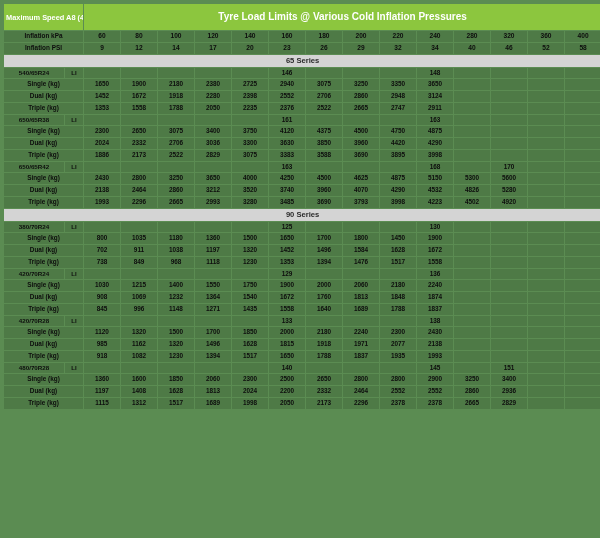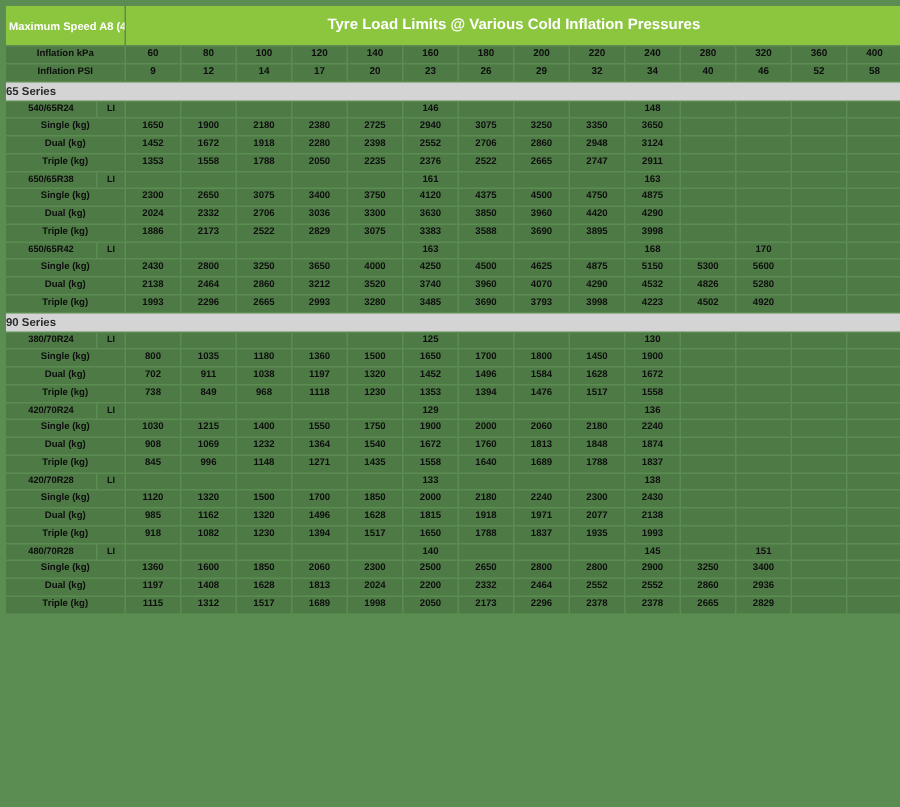--- a/index.html
+++ b/index.html
@@ -74,21 +74,21 @@
     height: 11px;
   }
 
   
   .series-row td {
     background: #d4d4d4;
     color: #2b2b2b;
     font-size: 7.6px;
     font-weight: bold;
     height: 12px;
-    text-align: left;
+    text-align: center;
   }
 
   
   .size-cell {
     background: #4e7a46;
     color: #0d0d0d;
     font-size: 6.2px;
     height: 10px;
     text-align: center;
   }

